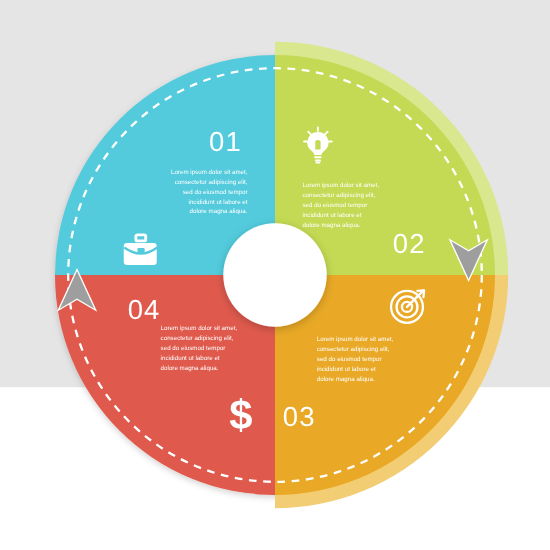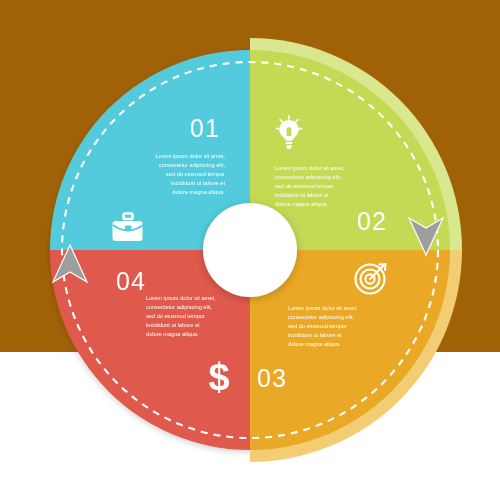--- a/index.html
+++ b/index.html
@@ -1,18 +1,18 @@
 <!DOCTYPE html>
 <html><head>
 <meta charset="utf-8">
 <style>
   html,body{margin:0;padding:0;background:#ffffff;}
   body{width:500px;height:500px;overflow:hidden;
        font-family:"Liberation Sans","DejaVu Sans",sans-serif;}
-  #stage{position:relative;width:500px;height:352px;background:#a16207;}
+  #stage{position:relative;width:500px;height:352px;background:#e5e5e5;}
   svg#infographic{position:absolute;left:0;top:0;width:500px;height:500px;display:block;}
   .seg-text{font-family:"Liberation Sans","DejaVu Sans",sans-serif;
             font-size:5.6px;fill:#ffffff;letter-spacing:.02px;}
   .seg-num{font-family:"Liberation Sans","DejaVu Sans",sans-serif;
            font-size:25px;fill:#ffffff;font-weight:400;letter-spacing:1px;}
   .icon-fill{fill:#ffffff;}
   .icon-stroke{stroke:#ffffff;fill:none;}
 </style>
 </head>
 <body>

